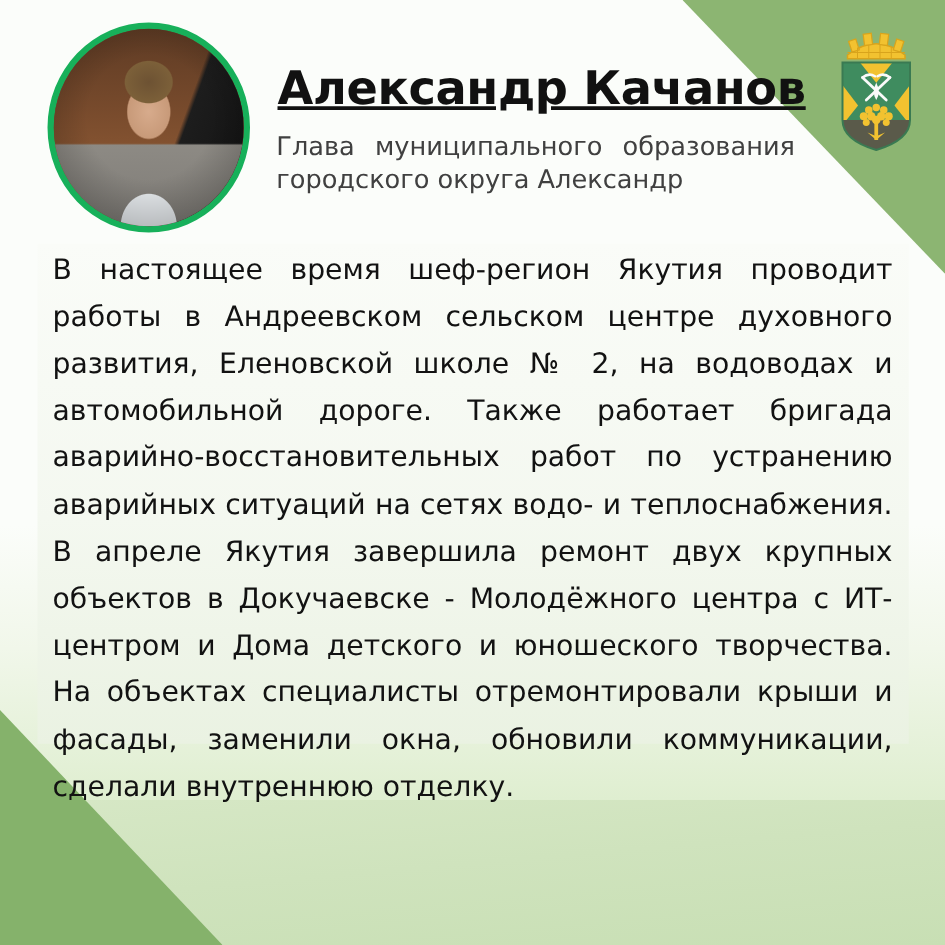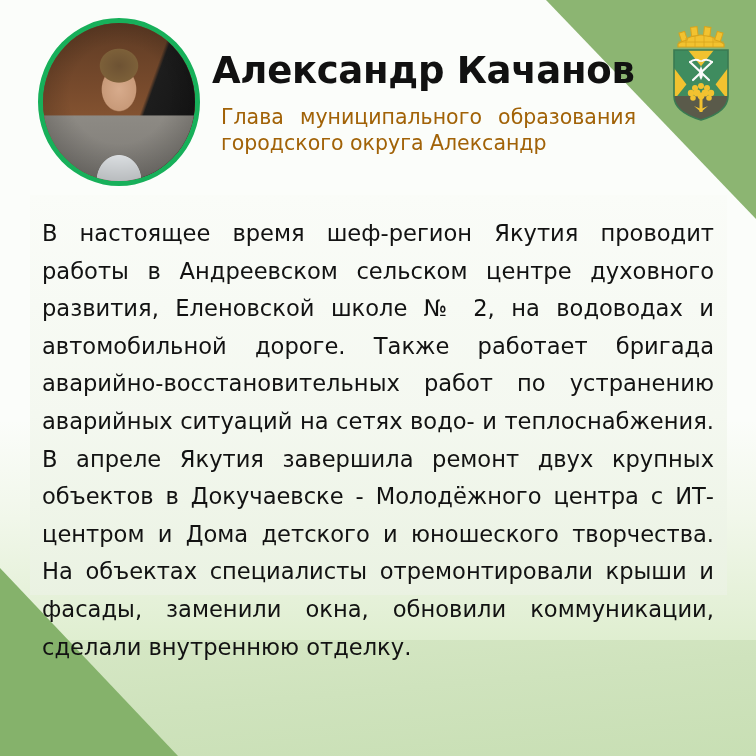--- a/index.html
+++ b/index.html
@@ -83,36 +83,37 @@
       linear-gradient(180deg, #5e3b24 0%, #774a2c 40%, #8a5733 70%, #6d4427 100%);
   }
   .p-shadow {
     position: absolute; inset: 0;
     background: radial-gradient(ellipse 90px 90px at 50% 45%, rgba(0,0,0,0) 55%, rgba(0,0,0,.22) 100%);
   }
 
   
   .name {
     position: absolute;
-    left: 212px;
+    left: 222px;
     top: 49px;
     font-size: 37px;
     font-weight: bold;
     color: #111111;
     letter-spacing: -0.3px;
     white-space: nowrap;
+    text-decoration: underline;
   }
   .role {
     position: absolute;
     left: 221px;
     top: 104px;
     width: 430px;
     font-size: 20.5px;
     line-height: 26px;
-    color: #a16207;
+    color: #404040;
     text-align: justify;
     text-align-last: left;
   }
   .role .line { display: block; }
   .role .l1 { text-align: justify; text-align-last: justify; width: 415px; }
 
   
   .emblem {
     position: absolute;
     left: 664px;
@@ -126,21 +127,21 @@
     position: absolute;
     left: 30px;
     top: 195px;
     width: 697px;
     height: 400px;
     background: linear-gradient(180deg, #fafcf8 0%, #f4f8f0 55%, #eaf2e2 100%);
   }
   .card-text {
     position: absolute;
     left: 12px;
-    top: 20px;
+    top: 3px;
     width: 672px;
     font-size: 22.6px;
     line-height: 37.6px;
     color: #121212;
     text-align: justify;
     text-align-last: left;
     hyphens: none;
   }
 </style>
 </head>

